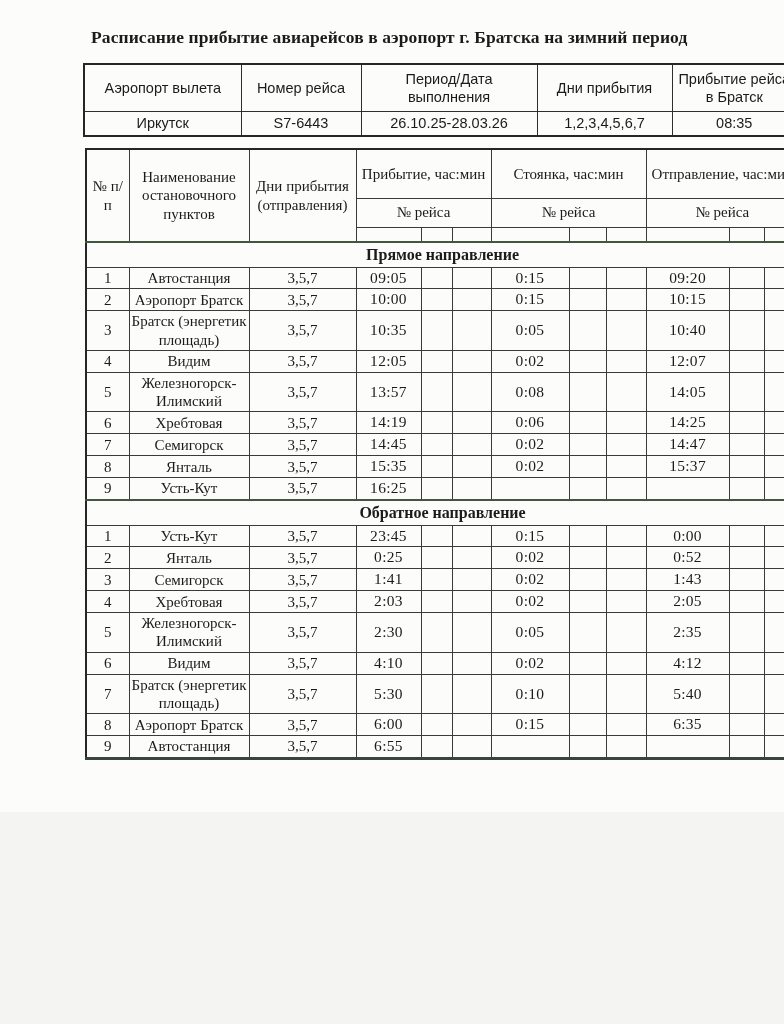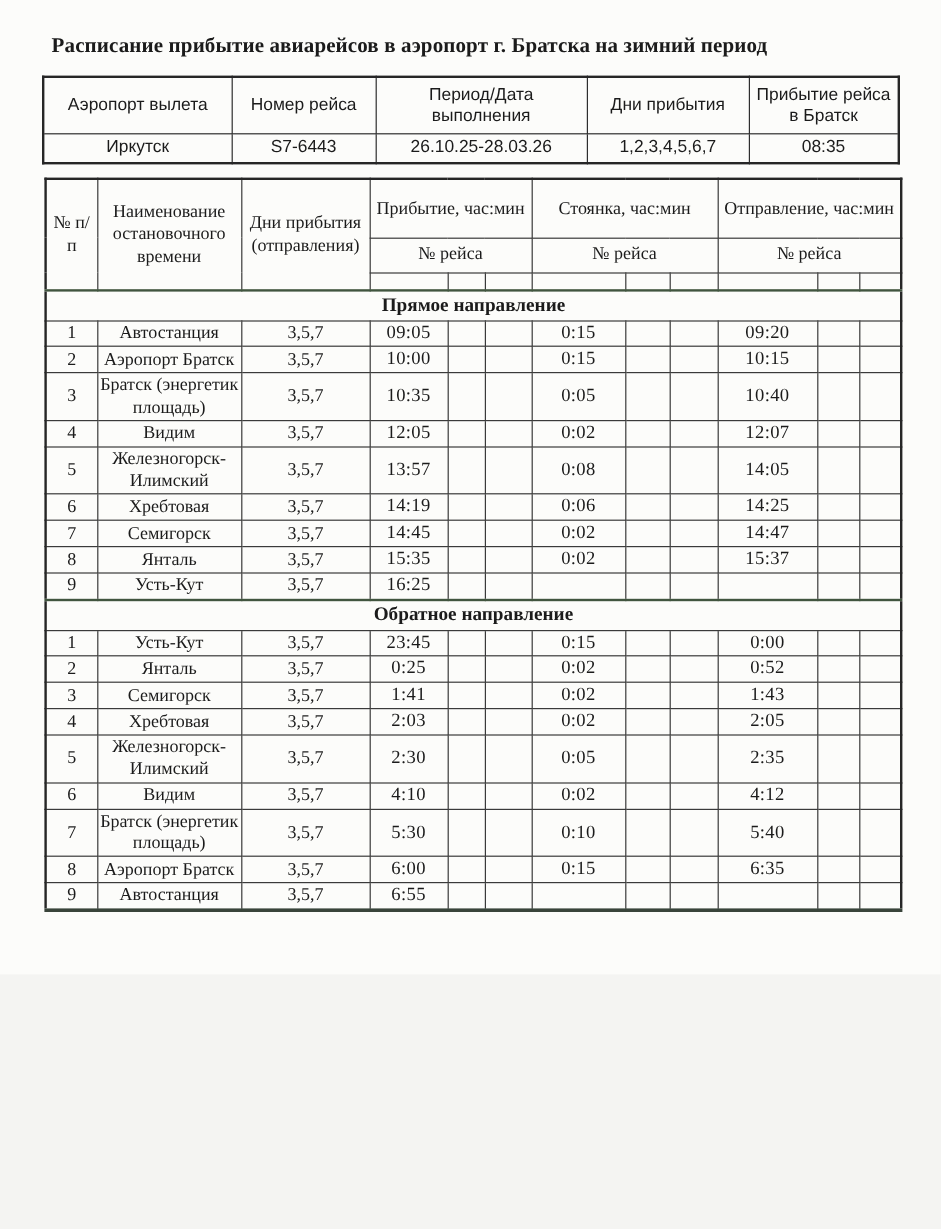--- a/index.html
+++ b/index.html
@@ -8,20 +8,21 @@
     width: 784px; height: 1024px;
     background: #f4f4f2;
     font-family: "Liberation Serif", serif;
   }
   .page {
     width: 784px; height: 812px;
     background: #fcfcfa;
     color: #1b1b1b;
     overflow: hidden;
     position: relative;
+    padding-left: 48px;
   }
   .title {
     margin: 0;
     padding: 27px 20px 0 43px;
     font-size: 17.5px;
     font-weight: bold;
     letter-spacing: 0.1px;
     white-space: nowrap;
   }
   table { border-collapse: collapse; table-layout: fixed; }
@@ -130,21 +131,21 @@
       <col style="width:78px">
         <col style="width:37px">
         <col style="width:40px">
       <col style="width:83px">
         <col style="width:35px">
         <col style="width:35px">
     </colgroup>
     <thead>
       <tr class="h-a">
         <th rowspan="3">№ п/п</th>
-        <th rowspan="3">Наименование остановочного времени</th>
+        <th rowspan="3">Наименование остановочного пунктов</th>
         <th rowspan="3">Дни прибытия (отправления)</th>
         <th colspan="3">Прибытие, час:мин</th>
         <th colspan="3">Стоянка, час:мин</th>
         <th colspan="3">Отправление, час:мин</th>
       </tr>
       <tr class="h-b">
         <th colspan="3">№ рейса</th>
         <th colspan="3">№ рейса</th>
         <th colspan="3">№ рейса</th>
       </tr>

